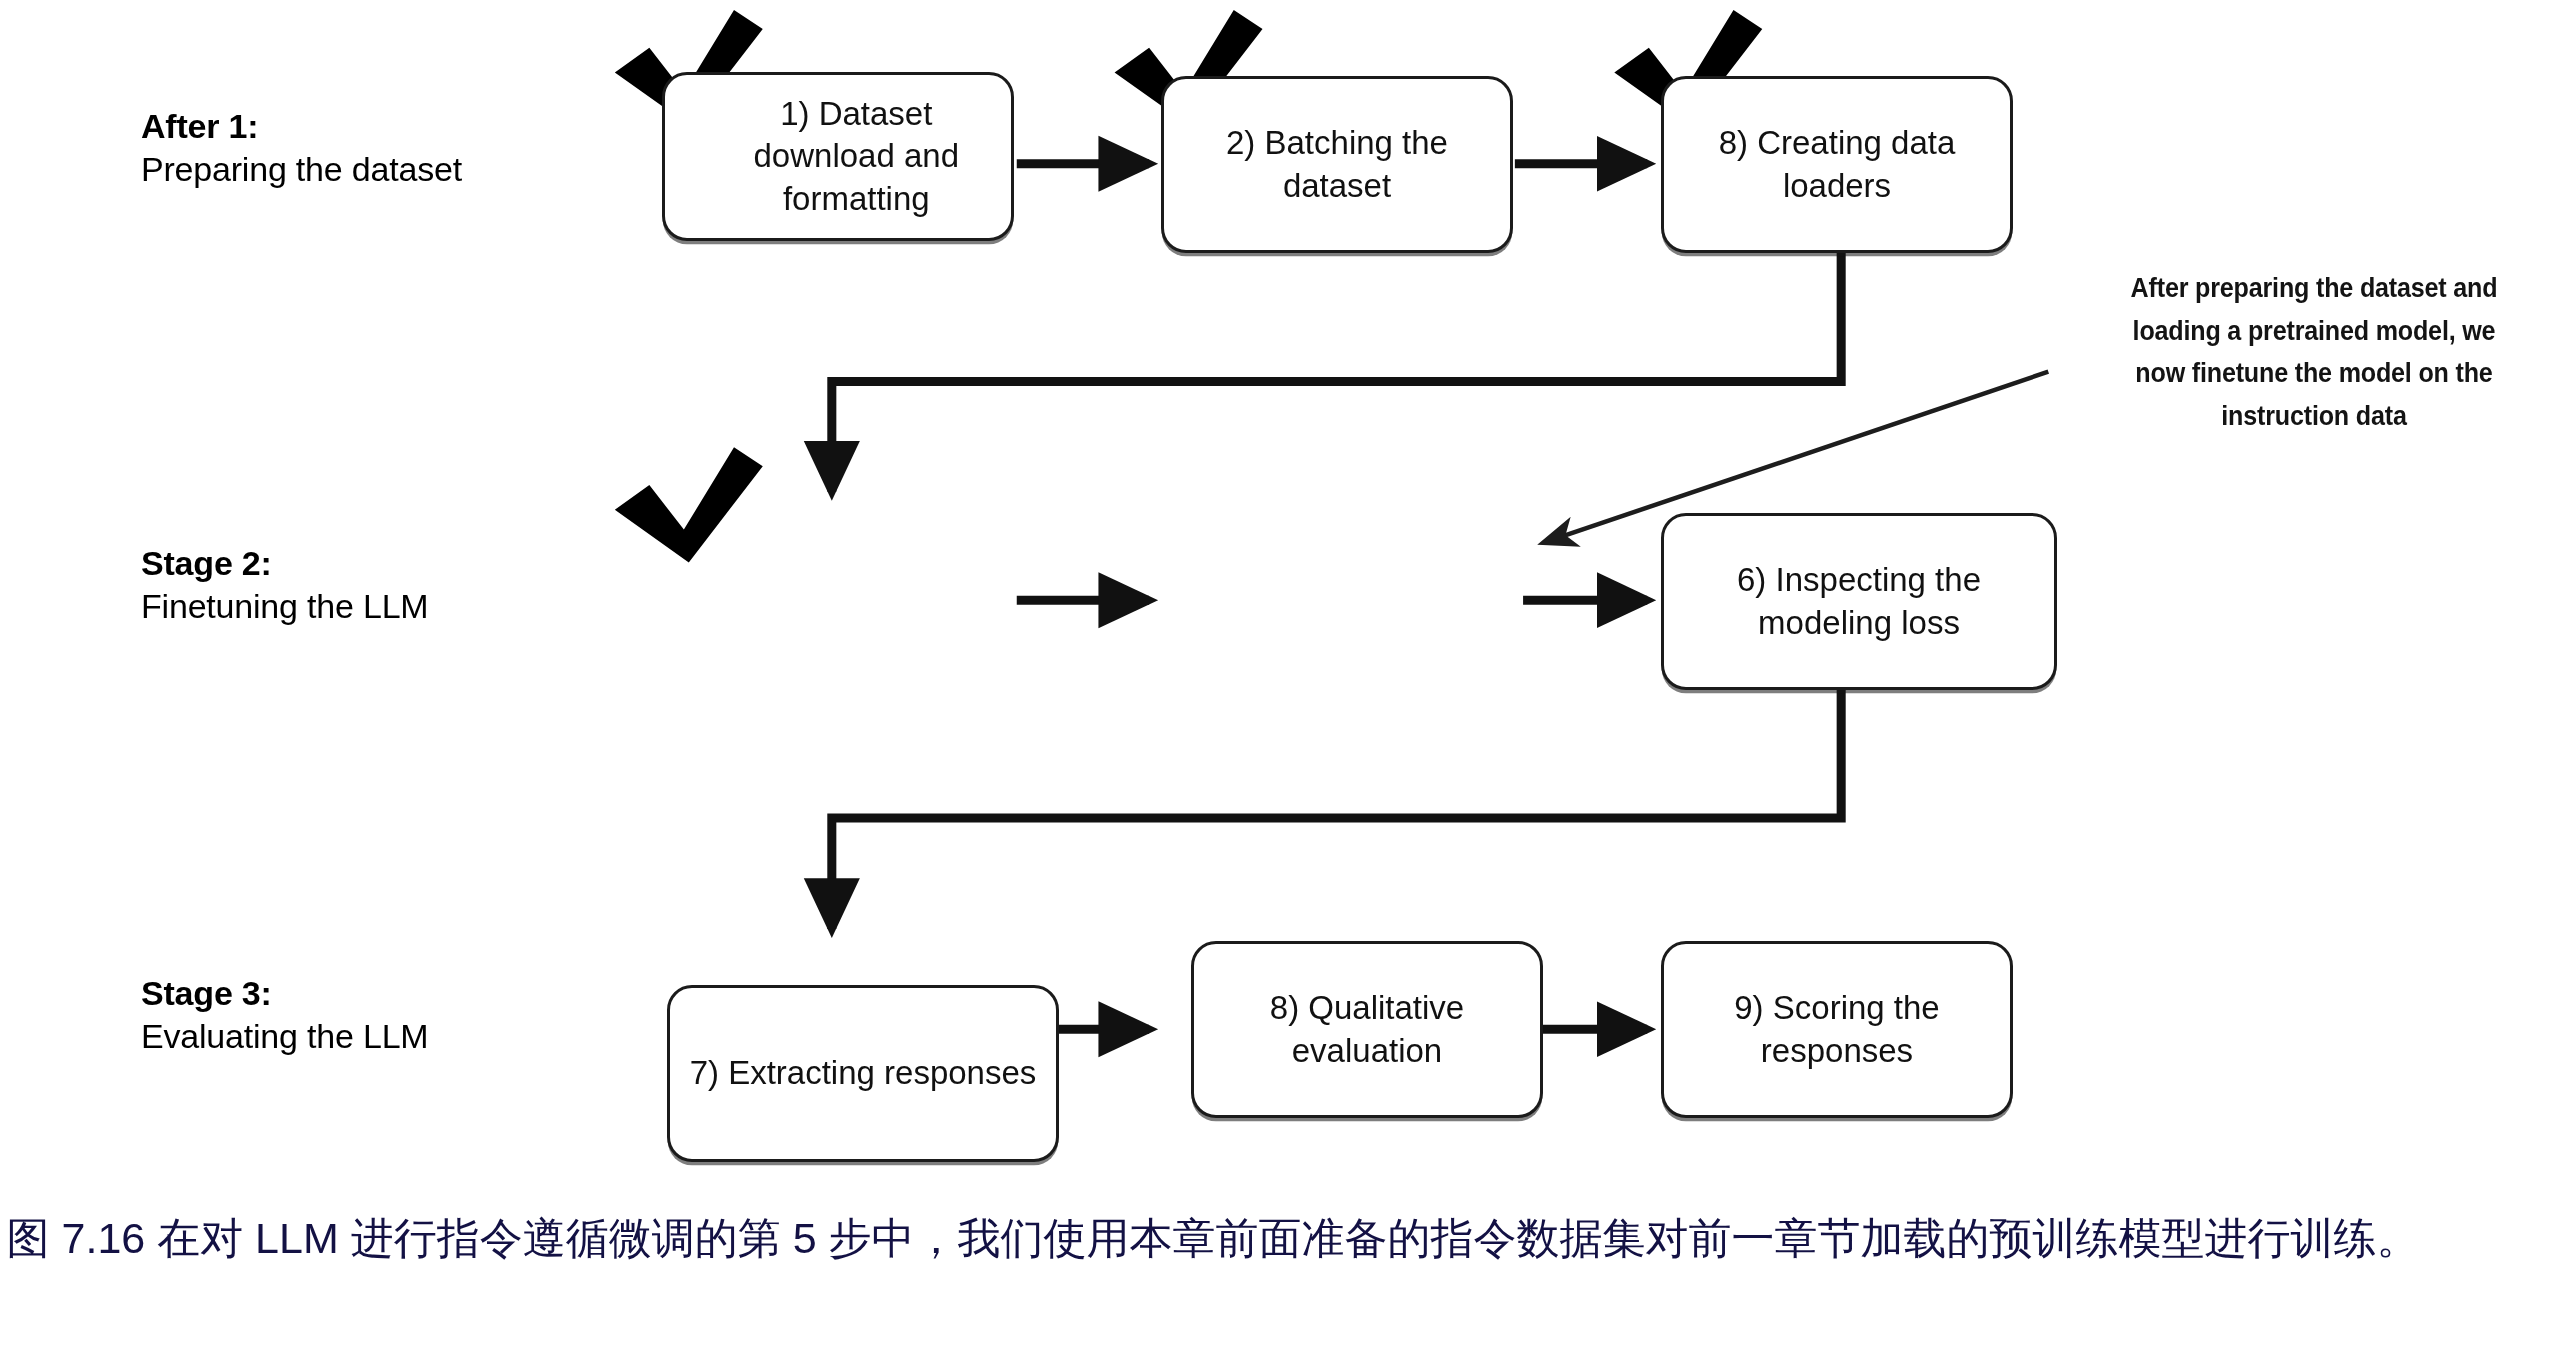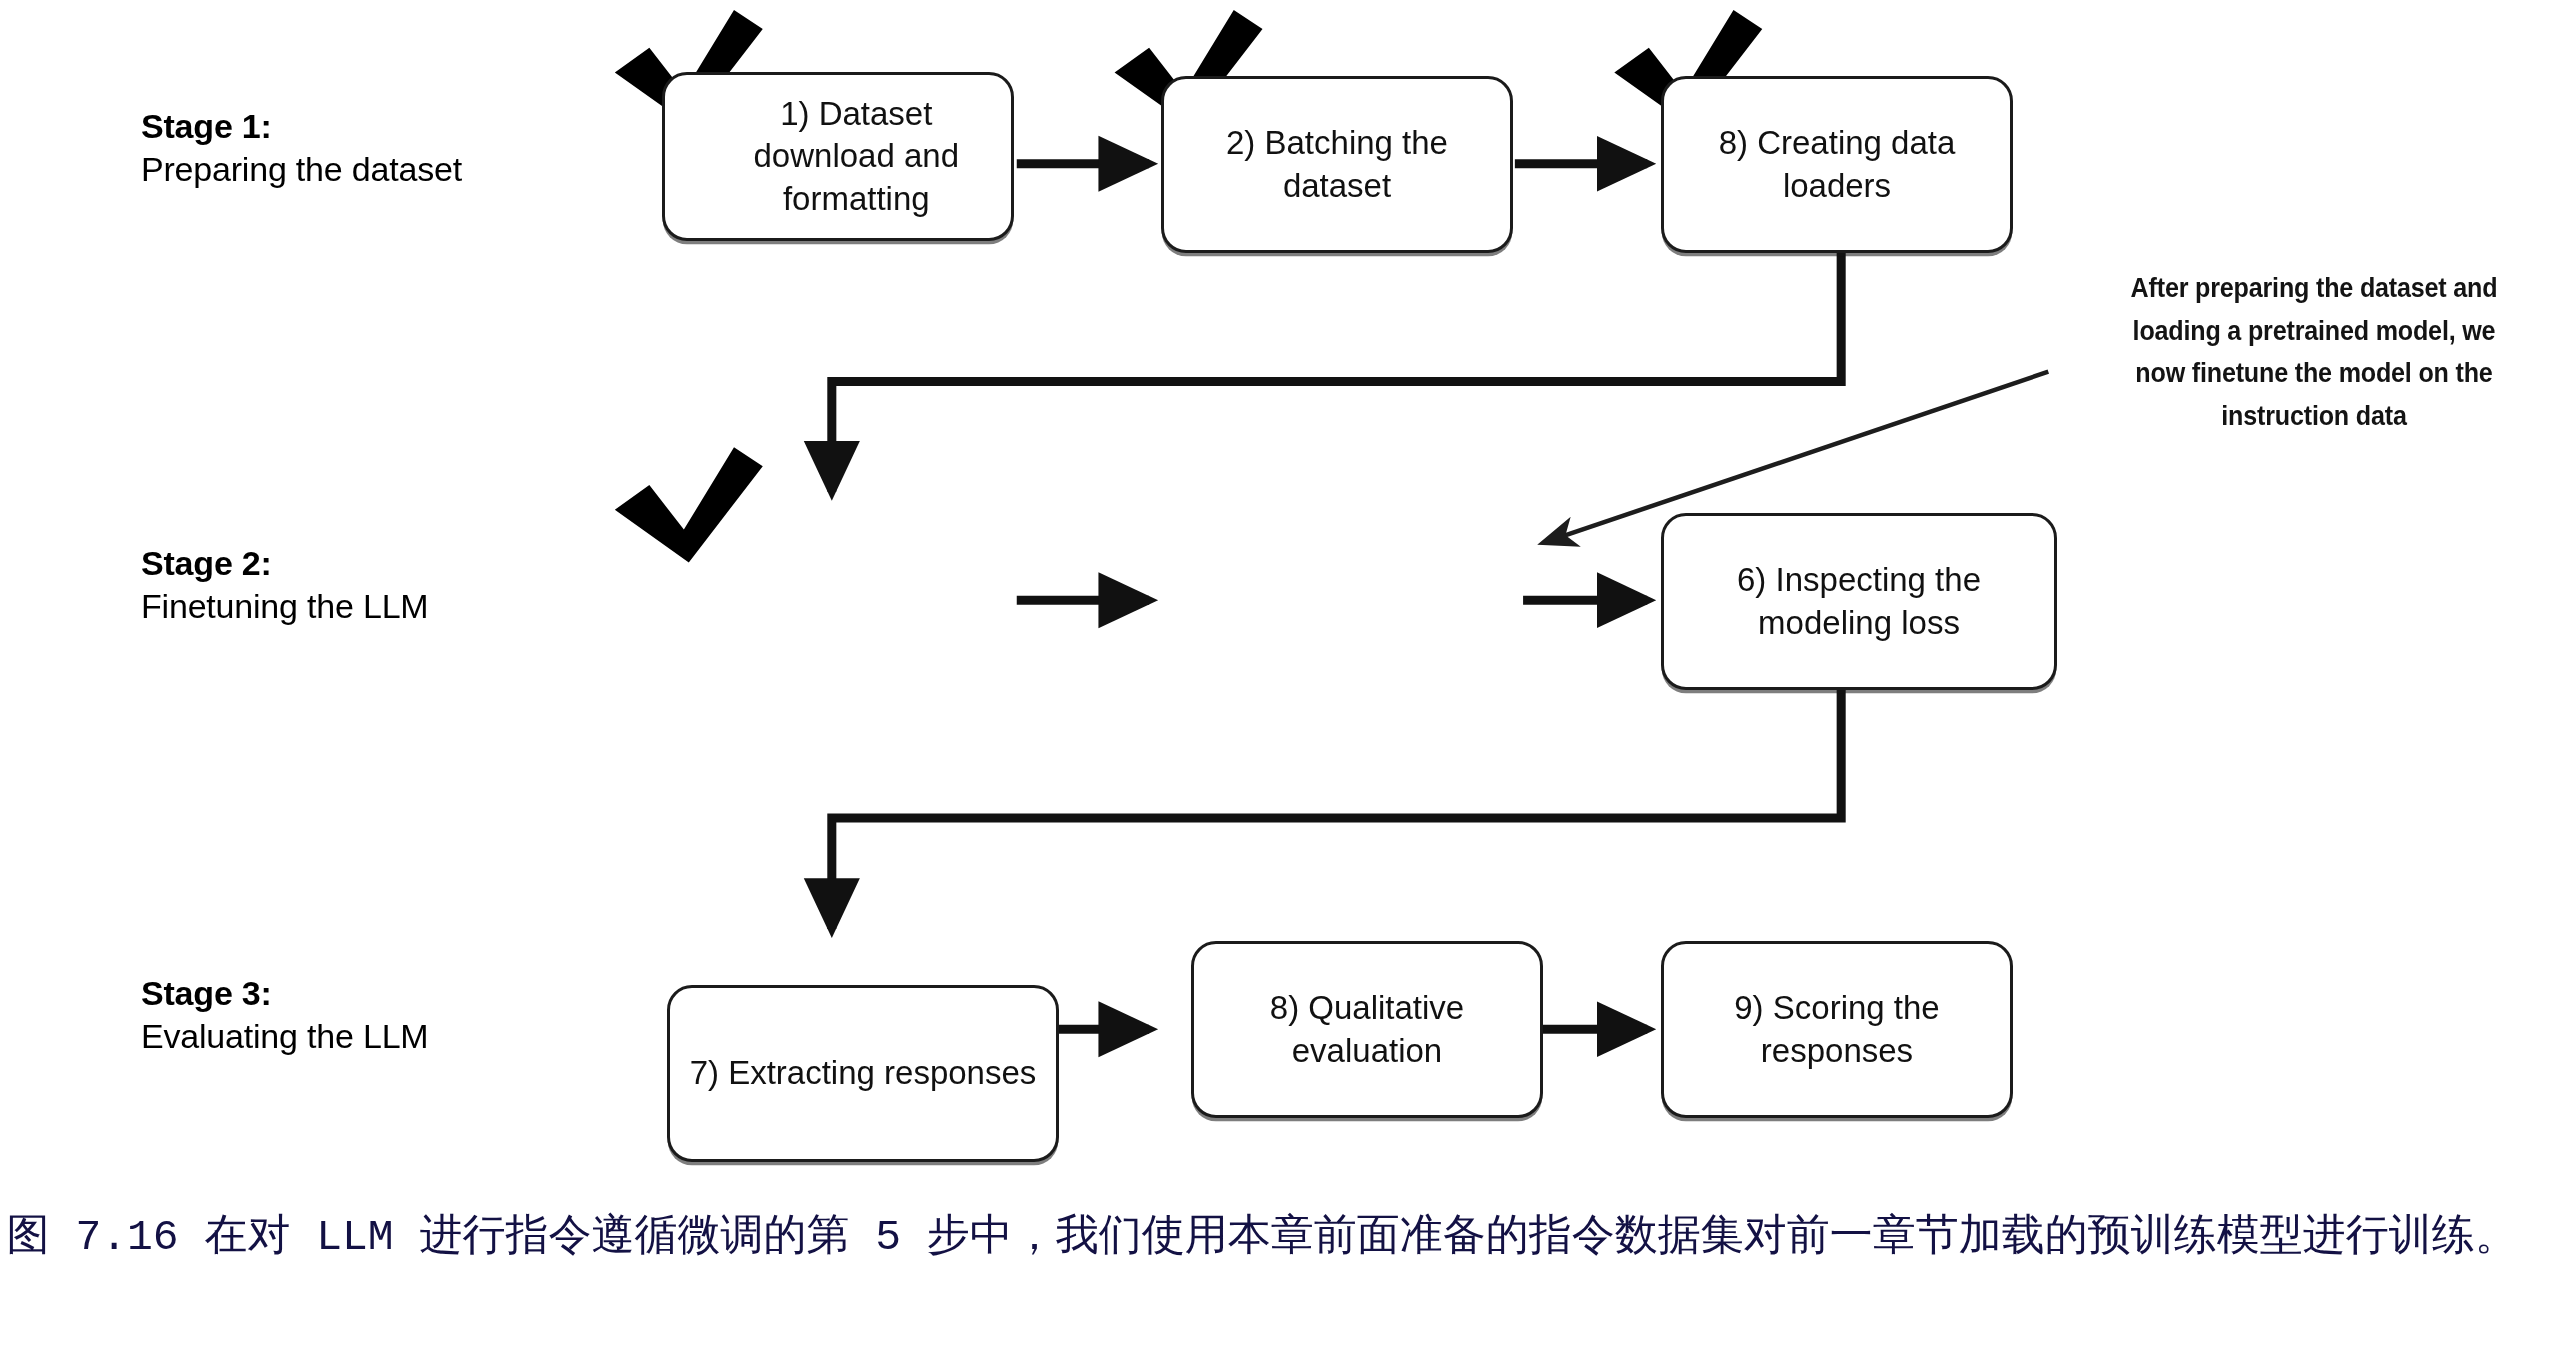--- a/index.html
+++ b/index.html
@@ -94,21 +94,21 @@
   
   #caption {
     position: absolute;
     left: 6.6px;
     top: 1207px;
     width: 2563px;
     color: #131144;
     font-size: 43px;
     line-height: 1.46;
     letter-spacing: 0px;
-    font-family: Liberation Mono, monospace;
+    font-family: Liberation Sans, sans-serif;
   }
 </style>
 </head>
 <body>
 
 <div id="diagram-root">
 
   <svg id="wire-layer" viewBox="0 0 3134 1670">
     <defs>
       <marker id="ah" markerWidth="7" markerHeight="7" refX="5.6" refY="3.5" orient="auto" markerUnits="strokeWidth">
@@ -160,21 +160,21 @@
     </g>
     <g>
       <path d="M1964,88 L2006,58 L2048,112 L2109,12 L2144,35 L2054,152 Z" fill="#000000"></path>
     </g>
     <g>
       <path d="M748,620 L790,590 L832,644 L893,544 L928,567 L838,684 Z" fill="#000000"></path>
     </g>
   </svg>
 
   <div class="stage-label" style="left:141px; top:105px;">
-    <span class="stage-title">Stage 1:</span>
+    <span class="stage-title">After 1:</span>
     <span class="stage-sub">Preparing the dataset</span>
   </div>
 
   <div class="stage-label" style="left:141px; top:542px;">
     <span class="stage-title">Stage 2:</span>
     <span class="stage-sub">Finetuning the LLM</span>
   </div>
 
   <div class="stage-label" style="left:141px; top:972px;">
     <span class="stage-title">Stage 3:</span>

